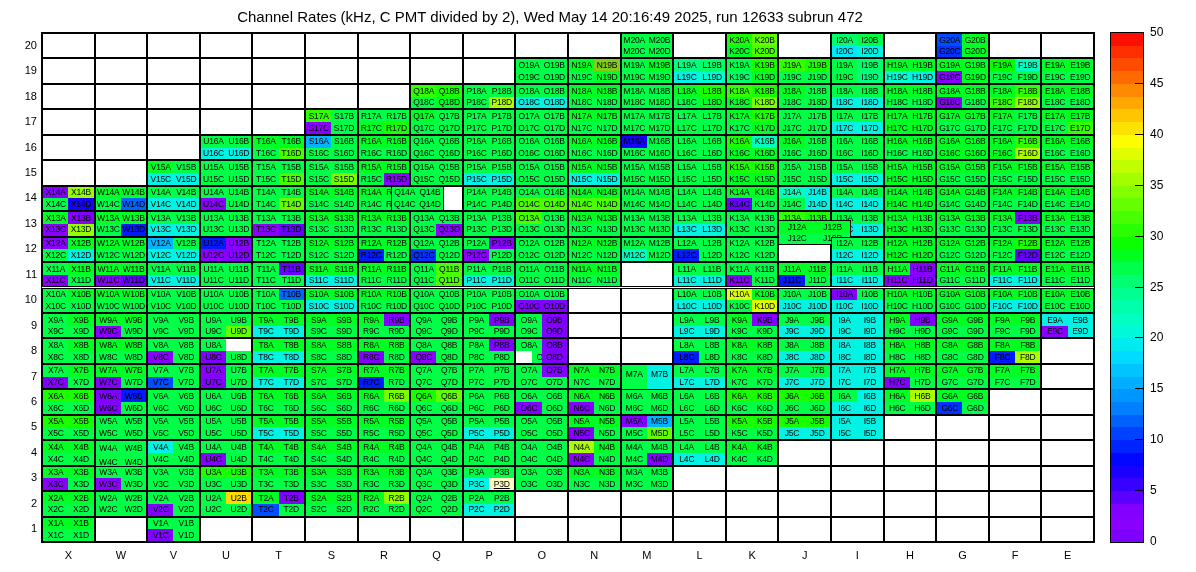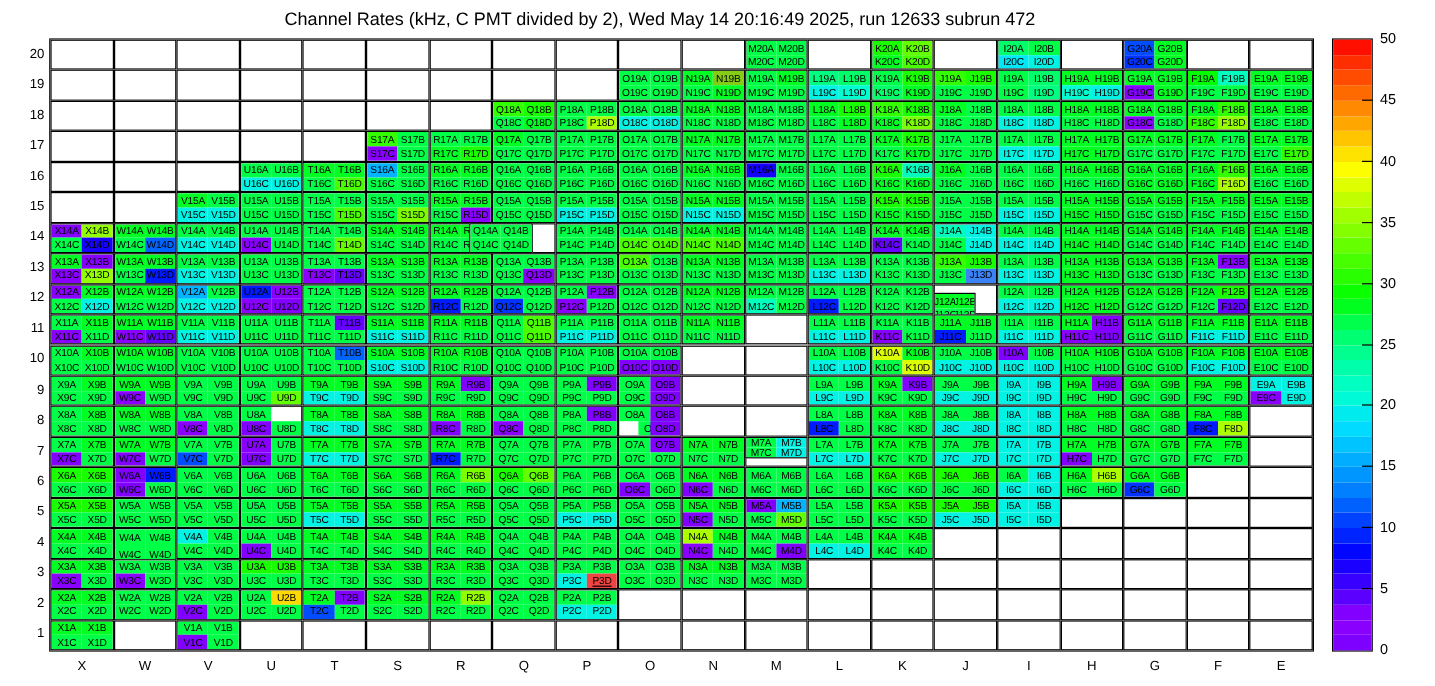--- a/index.html
+++ b/index.html
@@ -1229,21 +1229,21 @@
       <div class="quad qB" style="background: rgb(0, 255, 71);">L12B</div>
       <div class="quad qC" style="background: rgb(0, 27, 255);">L12C</div>
       <div class="quad qD" style="background: rgb(0, 255, 71);">L12D</div>
     </div>
     <div class="cell" style="left: 683.8px; top: 203.6px; width: 52.6px; height: 25.45px;">
       <div class="quad qA" style="background: rgb(0, 255, 71);">K12A</div>
       <div class="quad qB" style="background: rgb(0, 255, 71);">K12B</div>
       <div class="quad qC" style="background: rgb(0, 255, 71);">K12C</div>
       <div class="quad qD" style="background: rgb(0, 255, 71);">K12D</div>
     </div>
-    <div class="cell" style="left: 736.4px; top: 211px; width: 35px; height: 25.45px;">
+    <div class="cell" style="left: 736.4px; top: 187px; width: 73px; height: 25.45px;">
       <div class="quad qA" style="background: rgb(0, 255, 35);">J12A</div>
       <div class="quad qB" style="background: rgb(0, 255, 35);">J12B</div>
       <div class="quad qC" style="background: rgb(0, 255, 71);">J12C</div>
       <div class="quad qD" style="background: rgb(0, 255, 71);">J12D</div>
     </div>
     <div class="cell" style="left: 789px; top: 203.6px; width: 52.6px; height: 25.45px;">
       <div class="quad qA" style="background: rgb(0, 255, 71);">I12A</div>
       <div class="quad qB" style="background: rgb(0, 255, 71);">I12B</div>
       <div class="quad qC" style="background: rgb(0, 243, 227);">I12C</div>
       <div class="quad qD" style="background: rgb(0, 243, 227);">I12D</div>
@@ -1763,21 +1763,21 @@
       <div class="quad qB" style="background: rgb(129, 0, 255);">O7B</div>
       <div class="quad qC" style="background: rgb(0, 255, 71);">O7C</div>
       <div class="quad qD" style="background: rgb(0, 255, 71);">O7D</div>
     </div>
     <div class="cell" style="left: 526px; top: 330.85px; width: 52.6px; height: 25.45px;">
       <div class="quad qA" style="background: rgb(0, 255, 35);">N7A</div>
       <div class="quad qB" style="background: rgb(0, 255, 35);">N7B</div>
       <div class="quad qC" style="background: rgb(0, 255, 71);">N7C</div>
       <div class="quad qD" style="background: rgb(0, 255, 71);">N7D</div>
     </div>
-    <div class="cell" style="left: 578.6px; top: 330.85px; width: 52.6px; height: 18px;">
+    <div class="cell" style="left: 578.6px; top: 330.85px; width: 52.6px; height: 39px;">
       <div class="quad qA" style="background: rgb(0, 255, 71);">M7A</div>
       <div class="quad qB" style="background: rgb(0, 243, 227);">M7B</div>
       <div class="quad qC" style="background: rgb(0, 255, 71);">M7C</div>
       <div class="quad qD" style="background: rgb(0, 243, 227);">M7D</div>
     </div>
     <div class="cell" style="left: 631.2px; top: 330.85px; width: 52.6px; height: 25.45px;">
       <div class="quad qA" style="background: rgb(0, 255, 71);">L7A</div>
       <div class="quad qB" style="background: rgb(0, 255, 71);">L7B</div>
       <div class="quad qC" style="background: rgb(0, 243, 227);">L7C</div>
       <div class="quad qD" style="background: rgb(0, 243, 227);">L7D</div>
@@ -2151,21 +2151,21 @@
     <div class="cell" style="left: 368.2px; top: 432.65px; width: 52.6px; height: 25.45px;">
       <div class="quad qA" style="background: rgb(0, 255, 71);">Q3A</div>
       <div class="quad qB" style="background: rgb(0, 255, 71);">Q3B</div>
       <div class="quad qC" style="background: rgb(0, 255, 71);">Q3C</div>
       <div class="quad qD" style="background: rgb(0, 255, 71);">Q3D</div>
     </div>
     <div class="cell" style="left: 420.8px; top: 432.65px; width: 52.6px; height: 25.45px;">
       <div class="quad qA" style="background: rgb(0, 255, 71);">P3A</div>
       <div class="quad qB" style="background: rgb(0, 255, 71);">P3B</div>
       <div class="quad qC" style="background: rgb(0, 243, 227);">P3C</div>
-      <div class="quad qD" style="background: #ef4444; text-decoration: underline;">P3D</div>
+      <div class="quad qD" style="background: #fef9c3; text-decoration: underline;">P3D</div>
     </div>
     <div class="cell" style="left: 473.4px; top: 432.65px; width: 52.6px; height: 25.45px;">
       <div class="quad qA" style="background: rgb(0, 255, 71);">O3A</div>
       <div class="quad qB" style="background: rgb(0, 255, 71);">O3B</div>
       <div class="quad qC" style="background: rgb(0, 255, 71);">O3C</div>
       <div class="quad qD" style="background: rgb(0, 255, 71);">O3D</div>
     </div>
     <div class="cell" style="left: 526px; top: 432.65px; width: 52.6px; height: 25.45px;">
       <div class="quad qA" style="background: rgb(0, 255, 35);">N3A</div>
       <div class="quad qB" style="background: rgb(0, 255, 35);">N3B</div>

